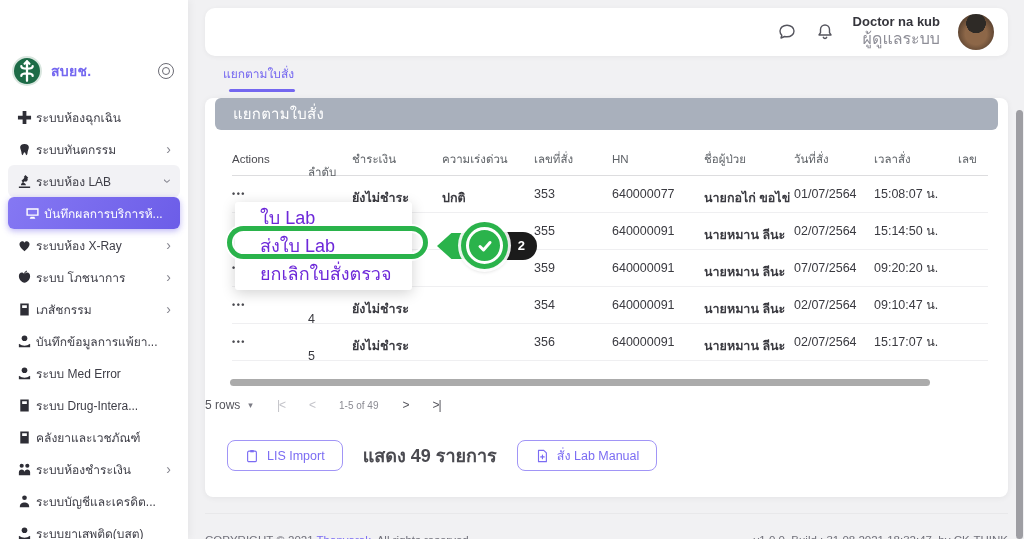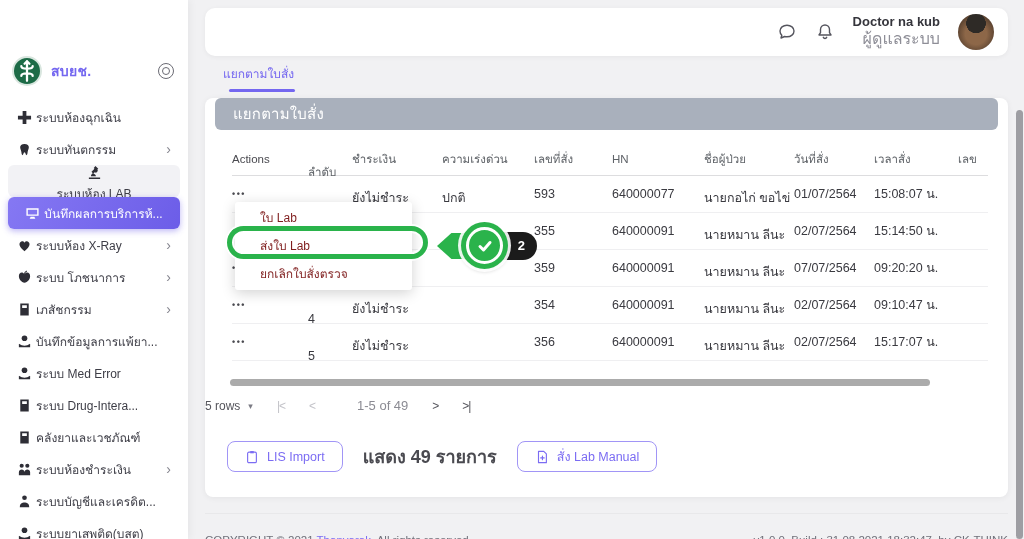--- a/index.html
+++ b/index.html
@@ -17,21 +17,21 @@
   .collapse-toggle { margin-left:auto; width:16px; height:16px; border:1.5px solid #6b6b74; border-radius:50%;
                      display:flex; align-items:center; justify-content:center; }
   .collapse-toggle::after { content:""; width:6px; height:6px; border:1.5px solid #6b6b74; border-radius:50%; }
   .nav { padding-top:2px; }
   .side-item { display:flex; align-items:center; height:32px; margin:0 8px; padding:0 9px; gap:4px;
                border-radius:6px; color:#3d3d46; font-size:12px; white-space:nowrap; overflow:hidden; }
   .side-item .icon { width:15px; height:15px; flex:none; color:#2e2e36; }
   .side-item .icon svg { width:15px; height:15px; display:block; }
   .chev { margin-left:auto; color:#85858f; font-size:14px; line-height:1; }
   .chev.down { transform:rotate(90deg); }
-  .side-item.expanded { background:#f2f2f5;flex-direction:column; }
+  .side-item.expanded { background:#f2f2f5; }
   .side-item.active { background:linear-gradient(118deg,#8578f3,#6c5de8); color:#fff;
                       box-shadow:0 2px 6px rgba(108,93,232,.45);justify-content:center; }
   .side-item.active .icon { color:#fff; }
 
   
   .main { position:absolute; left:188px; top:0; width:836px; height:539px; padding:8px 16px 0 17px; }
   .topbar { height:48px; background:#fff; border-radius:10px; box-shadow:0 1px 5px rgba(0,0,0,.05);
             display:flex; align-items:center; justify-content:flex-end; gap:18px; padding:0 14px 0 20px; }
   .top-icon { width:20px; height:20px; color:#55555e; }
   .top-icon svg { width:20px; height:20px; display:block; }
@@ -58,47 +58,47 @@
   .c-act { width:76px; color:#4a4a50; font-size:9px; letter-spacing:1.5px; font-weight:bold; }
   .c-seq { width:44px; text-align:left; padding-right:14px;margin-top:27px; }
   .c-pay { width:90px; }
   .c-urg { width:92px; }
   .c-ord { width:78px; }
   .c-hn  { width:92px; }
   .c-nam { width:90px; }
   .c-dat { width:80px; }
   .c-tim { width:84px; }
   .c-las { width:30px; overflow:hidden; white-space:nowrap; }
-  .b { font-weight:normal;margin-top:8px; }
+  .b { font-weight:bold;margin-top:8px; }
   .thead > div { font-weight:normal; font-size:11.5px; }
 
   .hscroll { margin:6px 0 0 25px; width:700px; height:7px; background:#ababab; border-radius:4px; }
 
   .pagination { display:flex; align-items:center; gap:24px;
                 padding:12px 42px 0 0; font-size:12px; color:#55555c; }
   .pag-rows { display:flex; align-items:center; gap:8px; }
   .pag-caret { font-size:9px; color:#7b7b84; }
   .pag-nav { font-size:12px; letter-spacing:-1px; }
   .pag-disabled { color:#c2c2c8; }
-  .pag-range { font-size:13px; color:#8b8b93; letter-spacing:0;margin-left:18px; }
+  .pag-range { font-size:10px; color:#8b8b93; letter-spacing:0; }
 
   .actions-bar { display:flex; align-items:center; gap:20px; padding:28px 0 0 22px; }
   .ghost-btn { display:flex; align-items:center; gap:8px; border:1px solid #a195f6; color:#7b6cf3;
                background:#fff; border-radius:8px; height:31px; padding:0 17px; font-size:12.5px; }
   .ghost-btn svg { width:14px; height:14px; display:block; }
   .count-label { font-size:18px; color:#4a4a50; font-weight:bold; }
 
   .footer { display:flex; justify-content:space-between; align-items:center; margin-top:16px;
             border-top:1px solid #e8e8ea; padding-top:20px; font-size:11.5px; color:#70707a; }
   .footer a { color:#7b6cf3; text-decoration:none; }
 
   
   .ctx-menu { position:absolute; left:235px; top:202px; width:177px; background:#fff; border-radius:3px;
               box-shadow:0 3px 14px rgba(0,0,0,.18); z-index:20; padding:2px 0; }
-  .ctx-item { height:28px; line-height:28px; padding-left:25px; font-size:12px; color:#7f1d1d; }
+  .ctx-item { height:28px; line-height:28px; padding-left:25px; font-size:18px; color:#6d28d9; }
 
   .green-ring { position:absolute; left:227px; top:226px; width:201px; height:33px; border:5px solid #2ab34b;
                 border-radius:19px; z-index:30; box-shadow:0 0 0 2px rgba(255,255,255,.85), inset 0 0 0 2px rgba(255,255,255,.85); }
 
   .pointer-anno { position:absolute; left:437px; top:221px; width:100px; height:50px; z-index:30; }
   .anno-arrow { position:absolute; left:0; top:12px; width:38px; height:26px; background:#2ab34b;
                 clip-path:polygon(0 50%, 38% 0, 100% 0, 100% 100%, 38% 100%); z-index:32;
                 filter:drop-shadow(0 1px 1px rgba(0,0,0,.25)); }
   .anno-pill { position:absolute; left:44px; top:11px; width:56px; height:28px; background:#1b1b1b;
                border-radius:14px; color:#fff; font-size:13px; font-weight:bold; text-align:right;
@@ -325,21 +325,21 @@
           <div class="c-dat">วันที่สั่ง</div>
           <div class="c-tim">เวลาสั่ง</div>
           <div class="c-las">เลข</div>
         </div>
 
         <div class="trow tbody-row">
           <div class="c-act">•••</div>
           <div class="c-seq">1</div>
           <div class="c-pay b">ยังไม่ชำระ</div>
           <div class="c-urg b">ปกติ</div>
-          <div class="c-ord">593</div>
+          <div class="c-ord">353</div>
           <div class="c-hn">640000077</div>
           <div class="c-nam b">นายกอไก่ ขอไข่</div>
           <div class="c-dat">01/07/2564</div>
           <div class="c-tim">15:08:07 น.</div>
           <div class="c-las"></div>
         </div>
 
         <div class="trow tbody-row">
           <div class="c-act">•••</div>
           <div class="c-seq">2</div>

